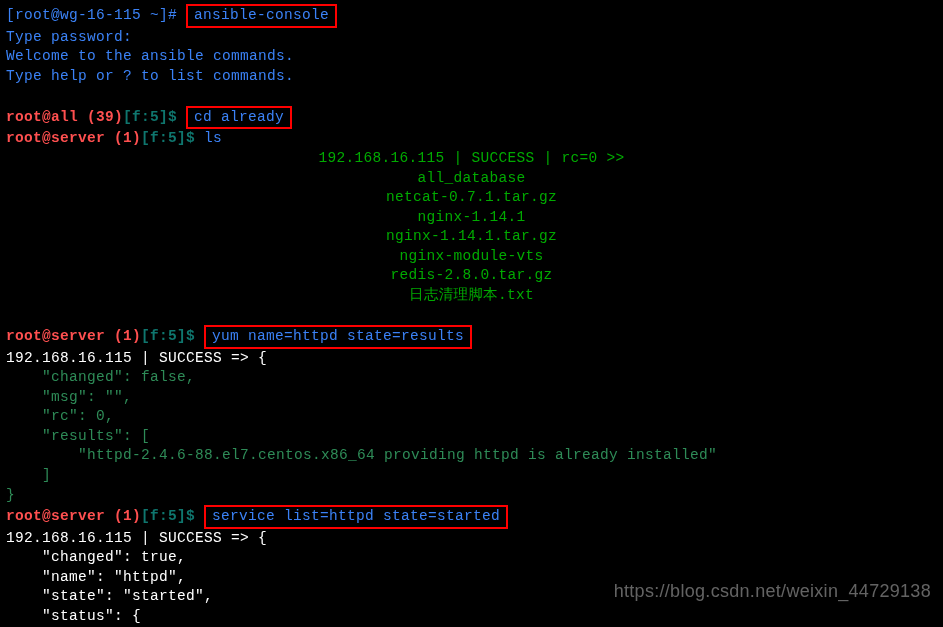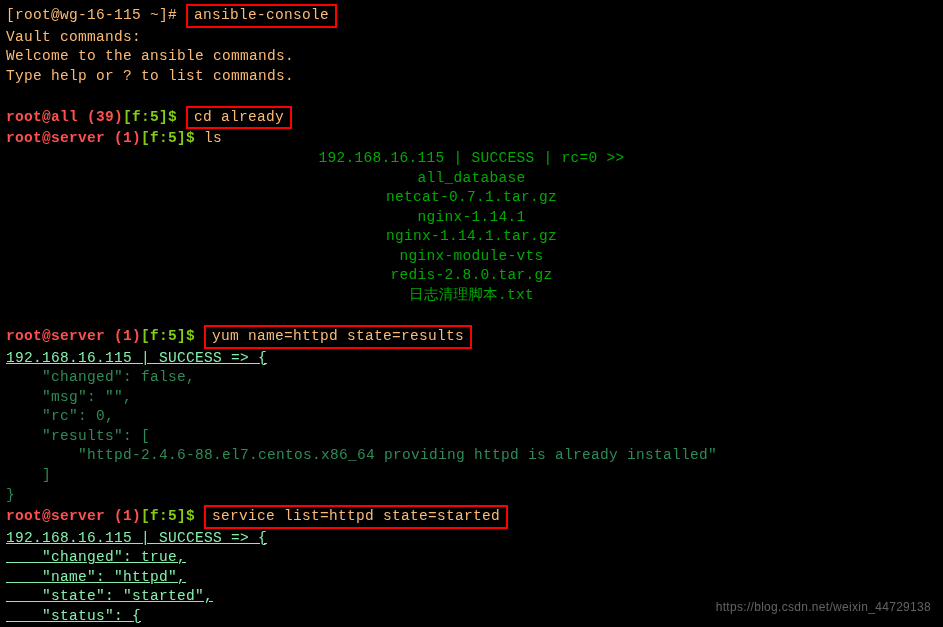--- a/index.html
+++ b/index.html
@@ -22,56 +22,55 @@
     .line {
       white-space: pre;
       letter-spacing: 0.3px;
     }
     .redbox {
       border: 2px solid #ff0000;
       padding: 0 6px;
       display: inline-block;
     }
     .white {
-      color: #fdba74;
+      color: #3b82f6;
     }
     .prompt-red {
       color: #ff5050;
       font-weight: bold;
     }
     .prompt-white {
-      color: #84cc16;
+      color: #0f766e;
       font-weight: bold;
     }
     .yellow {
-      color: #86efac;
-      text-decoration: underline;
+      color: #ffffff;
     }
     .green {
       color: #2e8b57;
     }
     .bright-green {
       color: #00aa00;
       text-align: center;
     }
     .watermark {
       position: absolute;
       right: 12px;
-      bottom: 12px;
+      bottom: 24px;
       color: rgba(180, 180, 180, 0.55);
-      font-size: 12px;
+      font-size: 18px;
       font-family: Arial, sans-serif;
       letter-spacing: 0.3px;
     }
   </style>
 </head>
 <body>
 
 <div class="line"><span class="white">[root@wg-16-115 ~]# </span><span class="redbox white">ansible-console</span></div>
-<div class="line white">Vault commands:</div>
+<div class="line white">Type password:</div>
 <div class="line white">Welcome to the ansible commands.</div>
 <div class="line white">Type help or ? to list commands.</div>
 <div class="line">&nbsp;</div>
 <div class="line"><span class="prompt-red">root@</span><span class="prompt-red">all (39)</span><span class="prompt-white">[f:5]</span><span class="prompt-white">$ </span><span class="redbox white">cd already</span></div>
 <div class="line"><span class="prompt-red">root@</span><span class="prompt-red">server (1)</span><span class="prompt-white">[f:5]</span><span class="prompt-white">$ </span><span class="white">ls</span></div>
 <div class="line bright-green">192.168.16.115 | SUCCESS | rc=0 &gt;&gt;</div>
 <div class="line bright-green">all_database</div>
 <div class="line bright-green">netcat-0.7.1.tar.gz</div>
 <div class="line bright-green">nginx-1.14.1</div>
 <div class="line bright-green">nginx-1.14.1.tar.gz</div>

